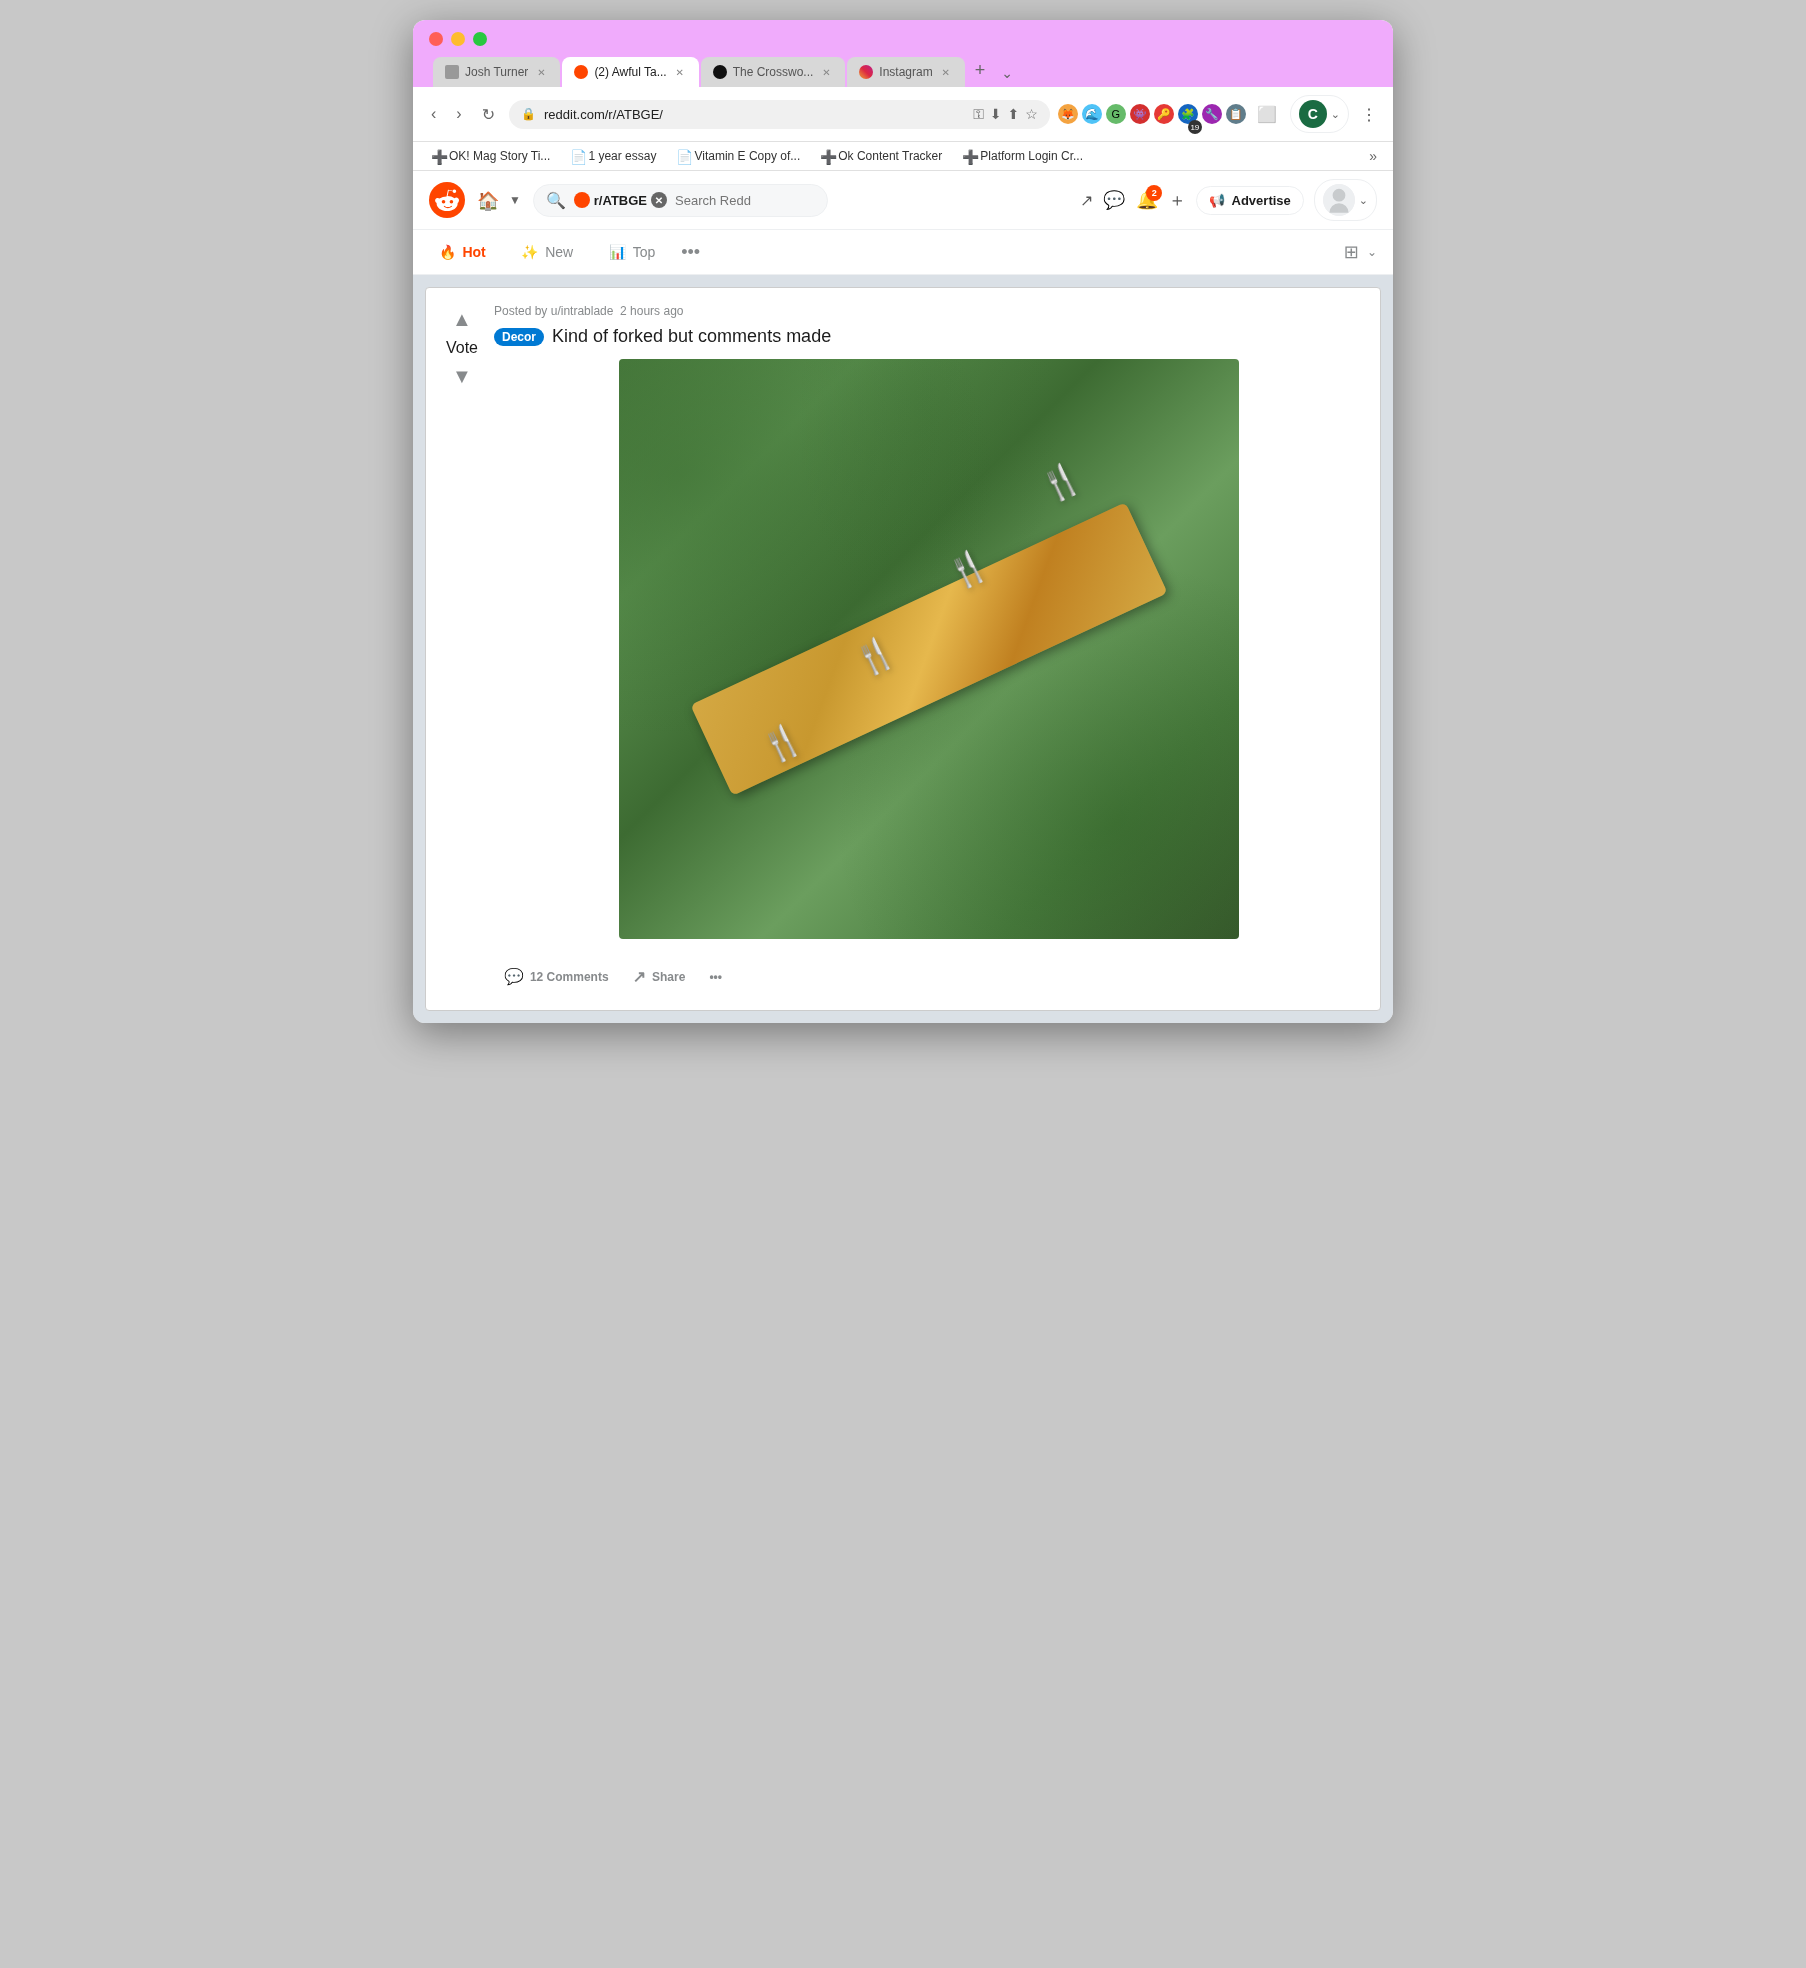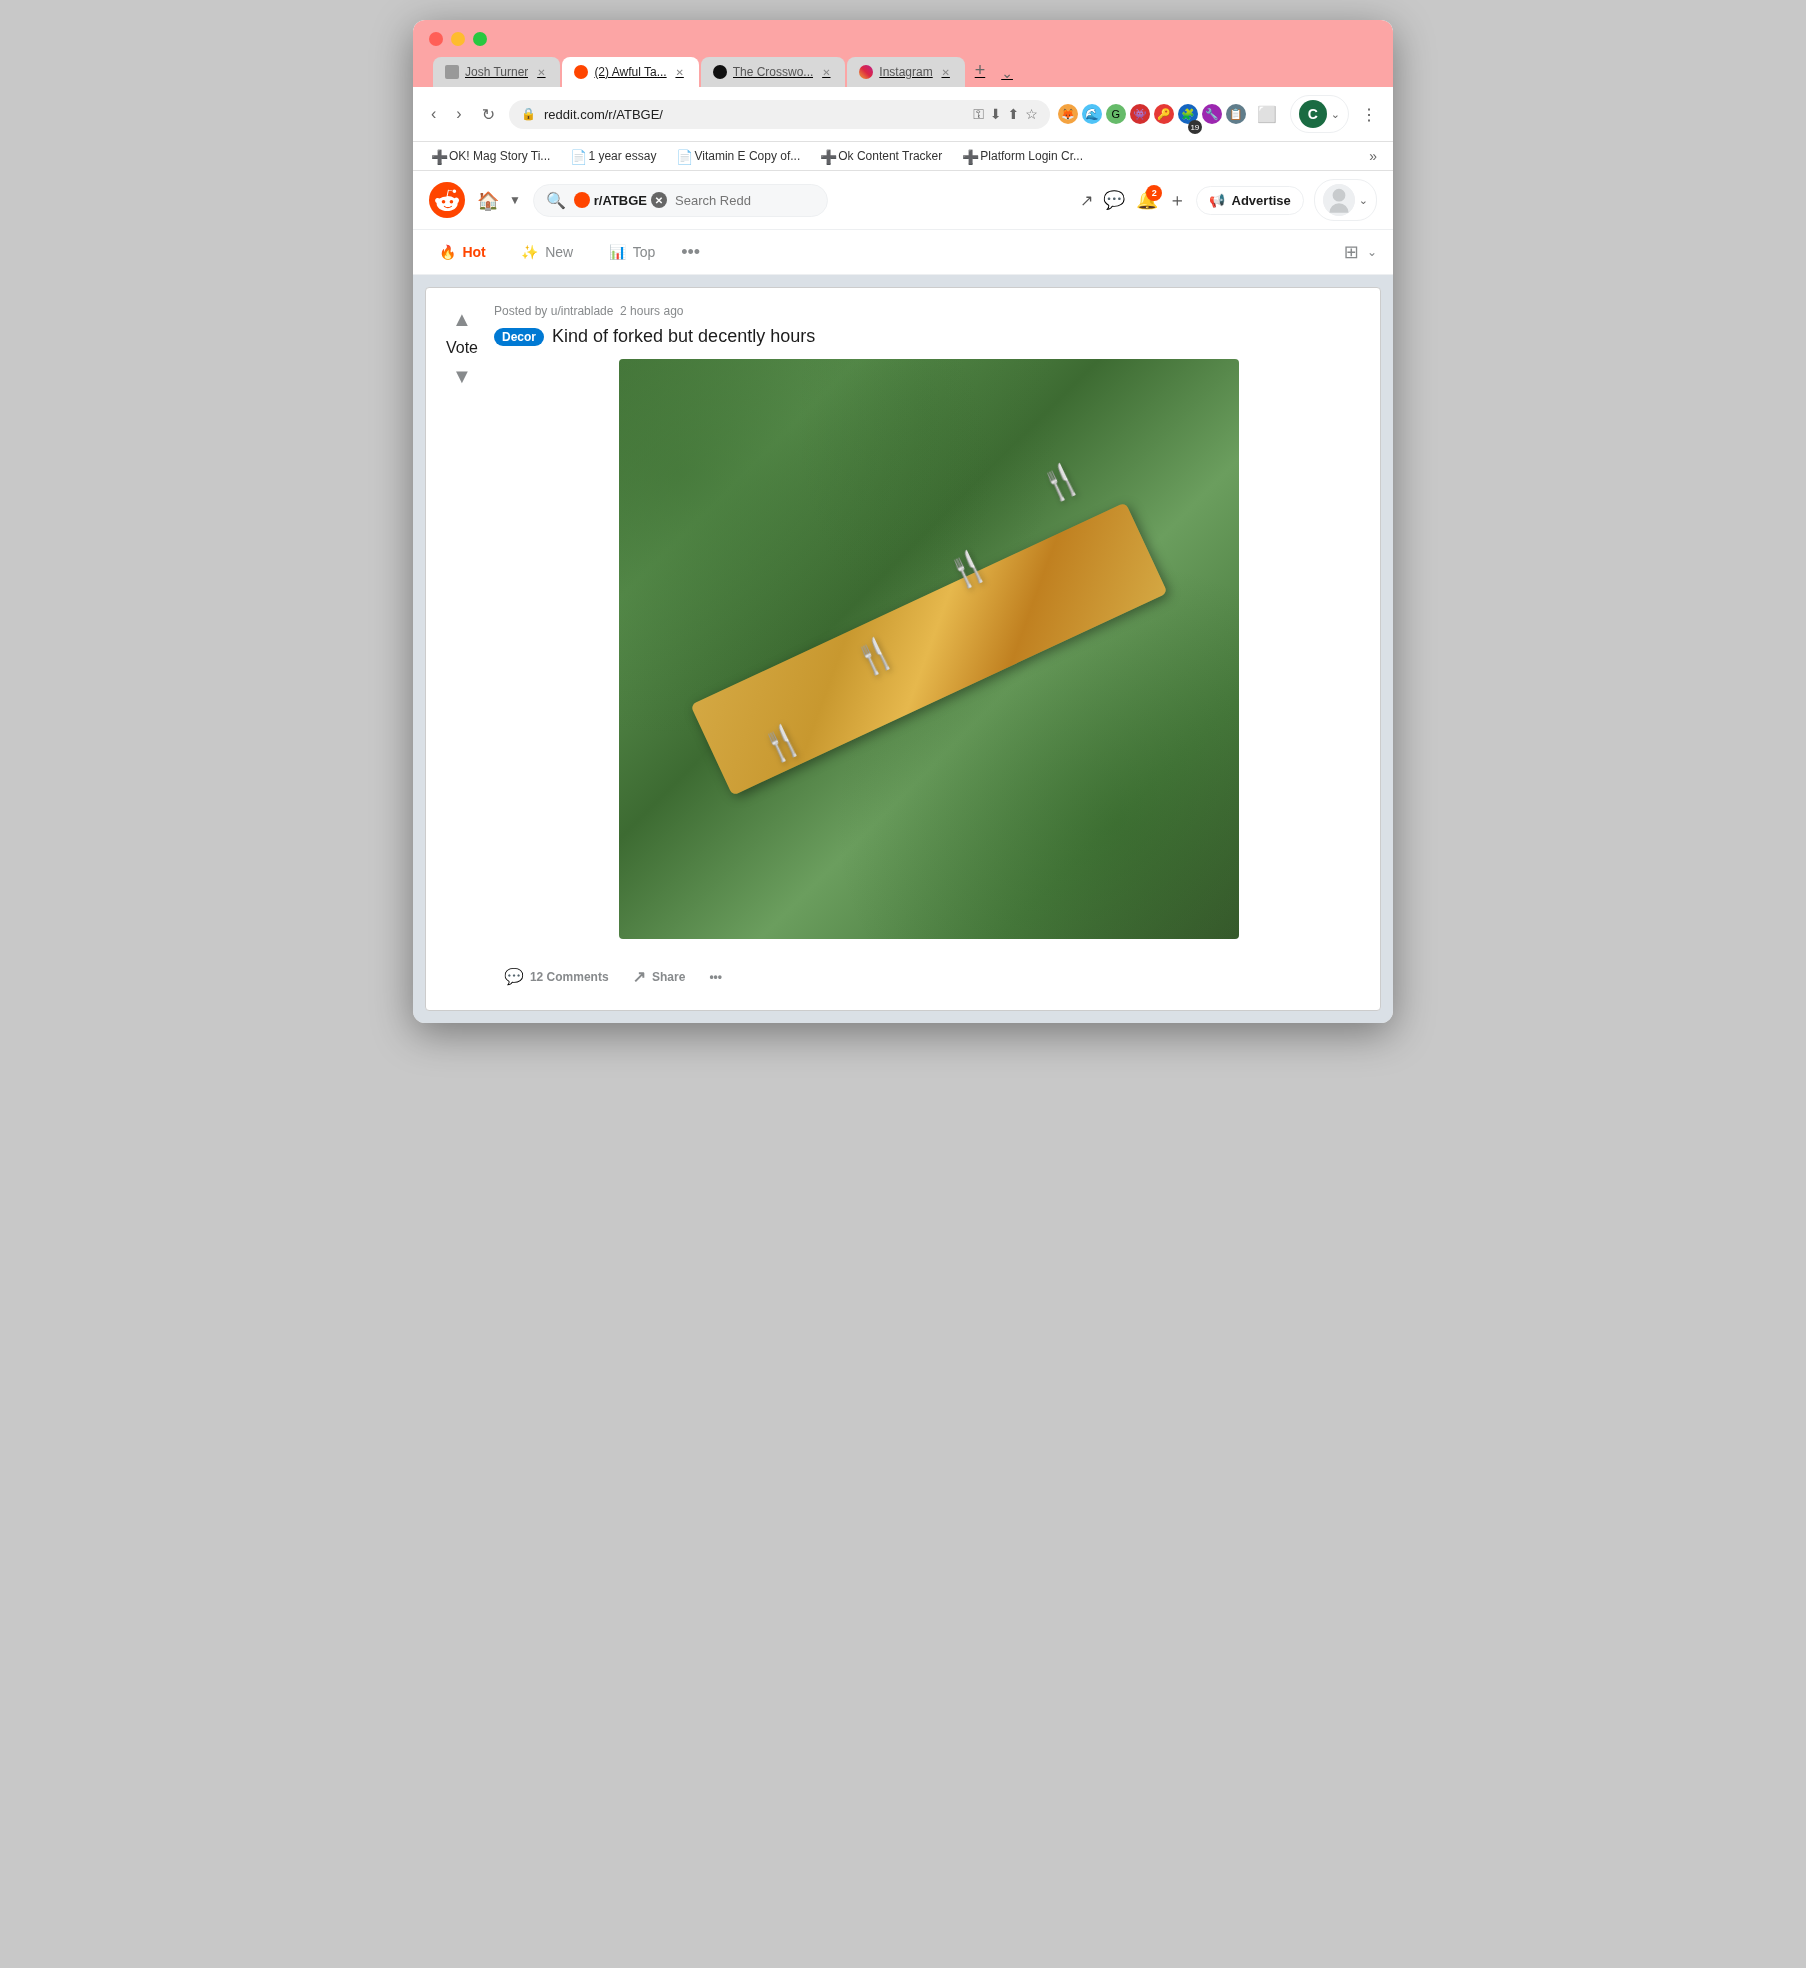--- a/index.html
+++ b/index.html
@@ -14,24 +14,23 @@
     }
     .browser-window {
       width: 980px;
       background: #f0f0f0;
       border-radius: 12px;
       box-shadow: 0 10px 40px rgba(0,0,0,0.4);
       overflow: hidden;
     }
     
     .title-bar {
-      background: #fca5a5;
+      background: #f0abfc;
       padding: 12px 16px 0;
       border-radius: 12px 12px 0 0;
-      text-decoration: underline;
     }
     .traffic-lights {
       display: flex;
       gap: 8px;
       margin-bottom: 10px;
     }
     .traffic-light {
       width: 14px;
       height: 14px;
       border-radius: 50%;
@@ -700,21 +699,21 @@
         <button class="vote-btn">▼</button>
       </div>
 
       <div class="post-main">
         <div class="post-meta">
           <span>Posted by u/intrablade</span>&nbsp;
           <span>2 hours ago</span>
         </div>
         <div class="post-title-row">
           <span class="post-flair">Decor</span>
-          <span class="post-title">Kind of forked but decently hours</span>
+          <span class="post-title">Kind of forked but comments made</span>
         </div>
 
         <div class="post-image-container">
           <div class="post-image">
             <div class="grass-overlay"></div>
 
             <div class="wood-board"></div>
             <span class="fork-hook" style="top:18%;left:68%;font-size:32px;transform:rotate(-25deg);">🍴</span>
             <span class="fork-hook" style="top:33%;left:53%;font-size:32px;transform:rotate(-25deg);">🍴</span>
             <span class="fork-hook" style="top:48%;left:38%;font-size:32px;transform:rotate(-25deg);">🍴</span>

